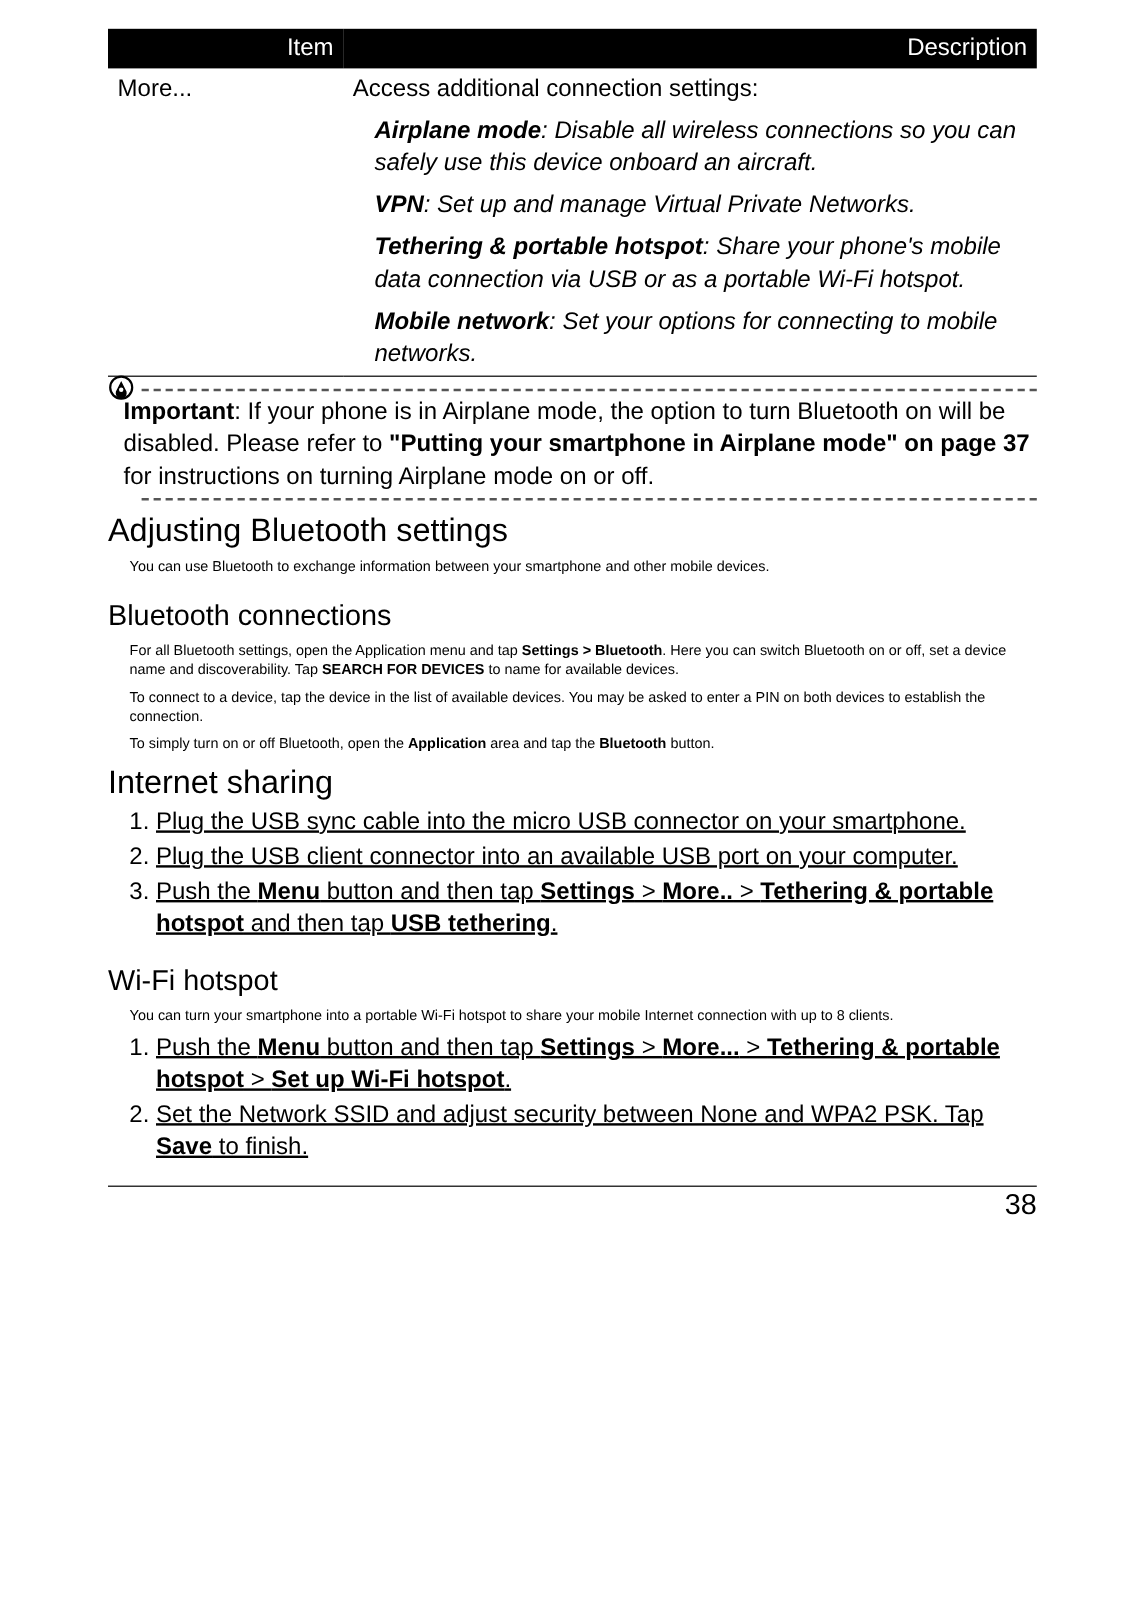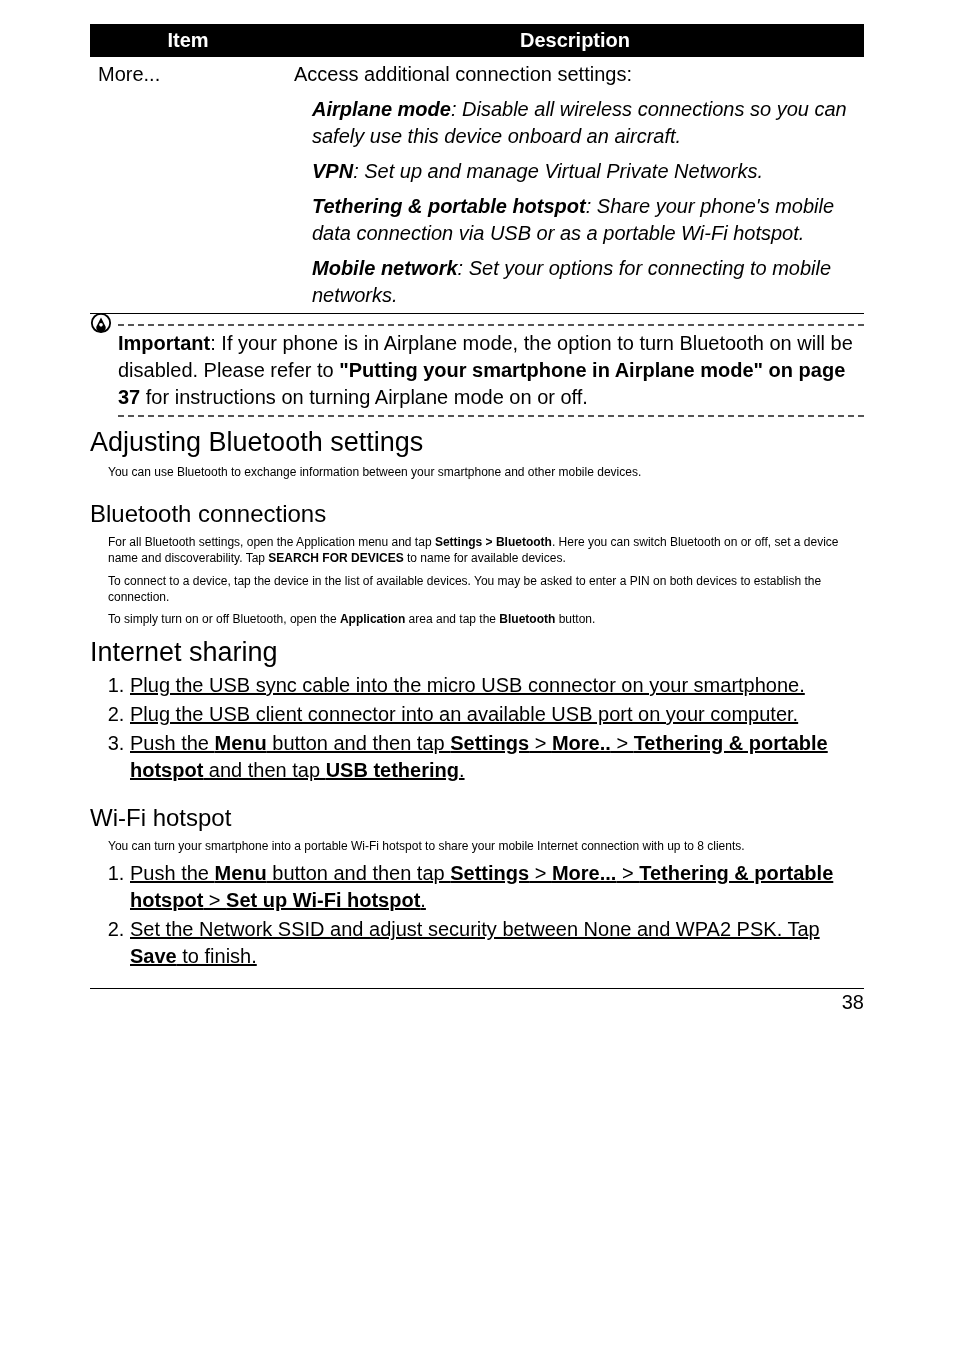--- a/index.html
+++ b/index.html
@@ -18,22 +18,22 @@
   }
   table.settings {
     width: 100%;
     border-collapse: collapse;
     font-size: 20px;
     line-height: 1.35;
   }
   table.settings th {
     background: #000;
     color: #fff;
-    text-align: center;
-    font-weight: bold;
+    text-align: right;
+    font-weight: normal;
     padding: 3px 8px;
   }
   table.settings th.col-item { width: 180px; }
   table.settings td {
     vertical-align: top;
     padding: 4px 8px 4px 8px;
   }
   table.settings tr.plain td.desc { border: none; }
   table.settings tr.divider td { border-top: 1px solid #000; padding-top:6px; }
   .sub { padding-left: 18px; font-style: italic; }
@@ -50,21 +50,21 @@
     margin: 4px 0 6px 28px;
   }
   .note-icon {
     position: absolute;
     left: 0;
     top: -12px;
     width: 22px;
     height: 22px;
   }
   .note-body {
-    margin-left: 28px;
+    margin-left: 13px;
     font-size: 20px;
     line-height: 1.35;
   }
   h2.section {
     font-size: 27px;
     font-weight: normal;
     margin: 10px 0 4px 0;
   }
   h3.subsection {
     font-size: 24px;
@@ -82,21 +82,21 @@
     font-size: 20px;
     line-height: 1.35;
     text-decoration: underline;
   }
   ol.steps li { margin: 2px 0; }
   .footer {
     border-top: 1.5px solid #000;
     margin-top: 18px;
     padding-top: 2px;
     text-align: right;
-    font-size: 20px;
+    font-size: 24px;
   }
   b { font-weight: bold; }
 </style>
 </head>
 <body>
 
 <div class="page">
 
   <table class="settings">
     <tbody>

